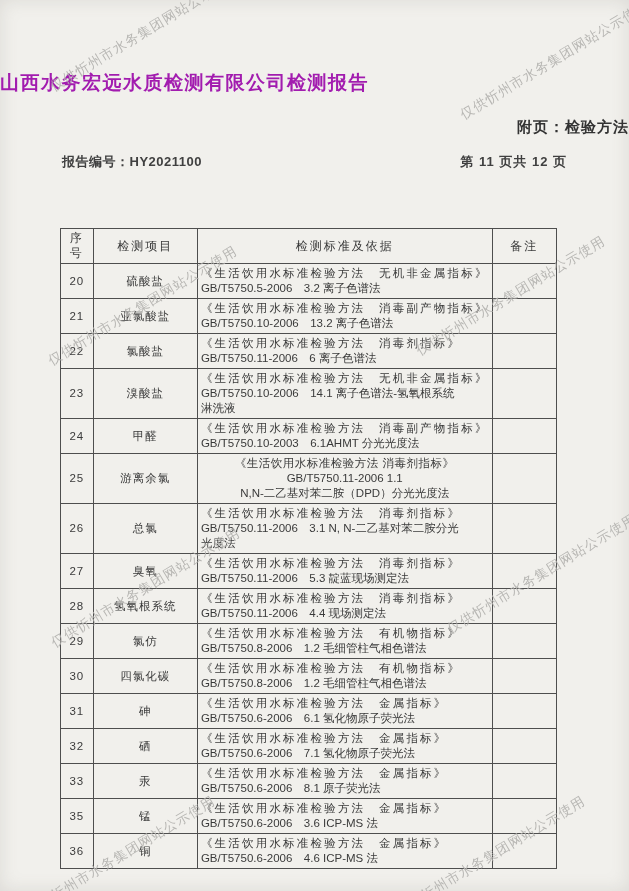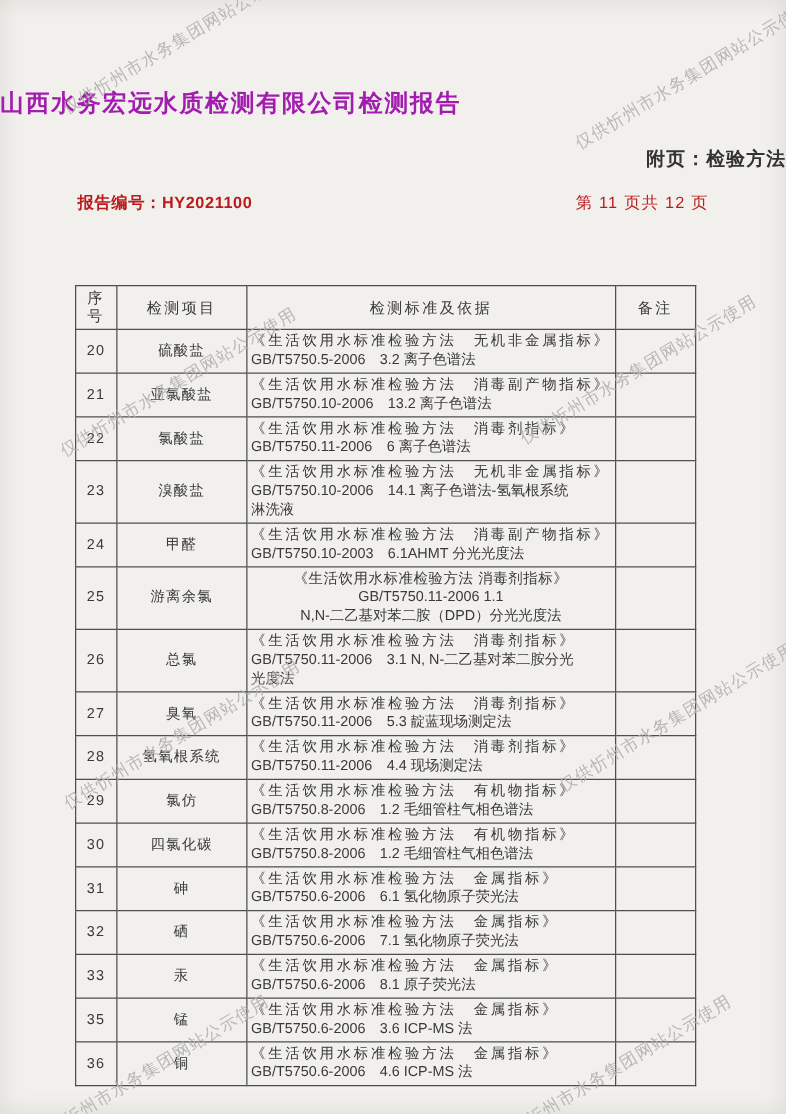--- a/index.html
+++ b/index.html
@@ -50,24 +50,24 @@
     font-weight: bold;
     letter-spacing: 1px;
     color: #333;
     text-align: right;
   }
   .meta-row {
     display: flex;
     justify-content: space-between;
     margin: 16px 62px 6px 62px;
     font-size: 13px;
-    color: #b91c1c;
+    color: #404040;
   }
   .meta-row .report-no { font-weight: 600; letter-spacing: 0.5px; }
-  .meta-row .page-info { font-weight: 400; letter-spacing: 1px; }
+  .meta-row .page-info { font-weight: 700; letter-spacing: 1px; }
   
   table.methods {
     position: absolute;
     left: 60px; top: 158px;
     width: 497px;
     border-collapse: collapse;
     table-layout: fixed;
     font-size: 11.5px;
     color: #3a3a3a;
     background: transparent;

